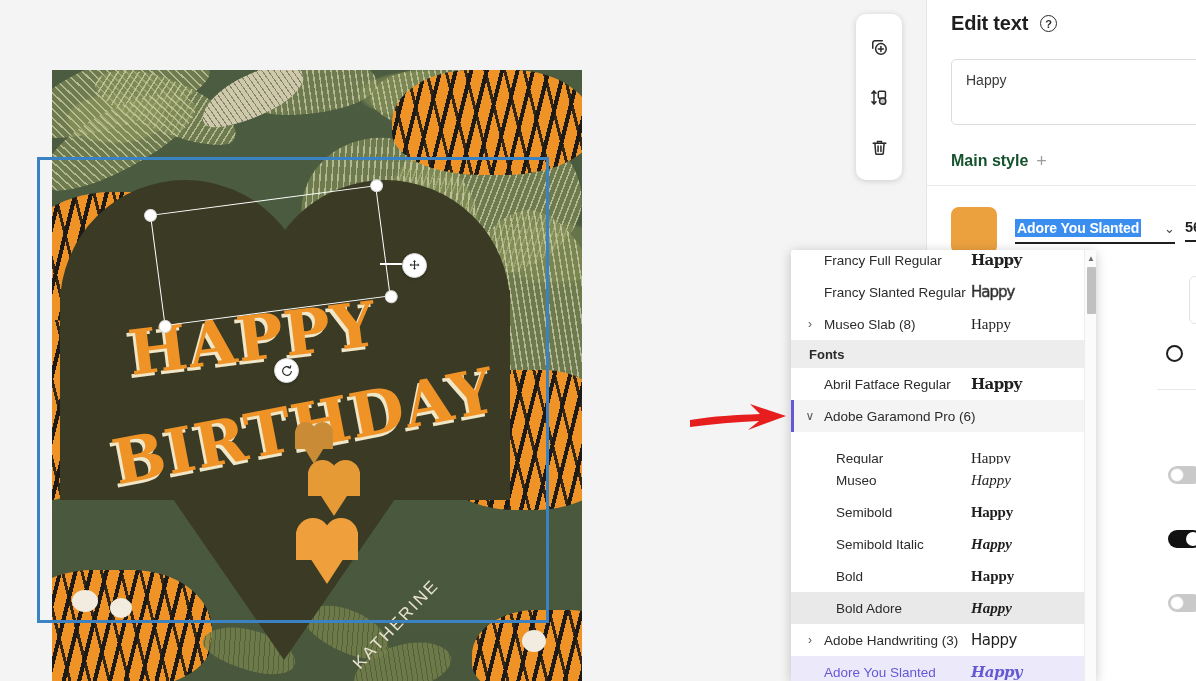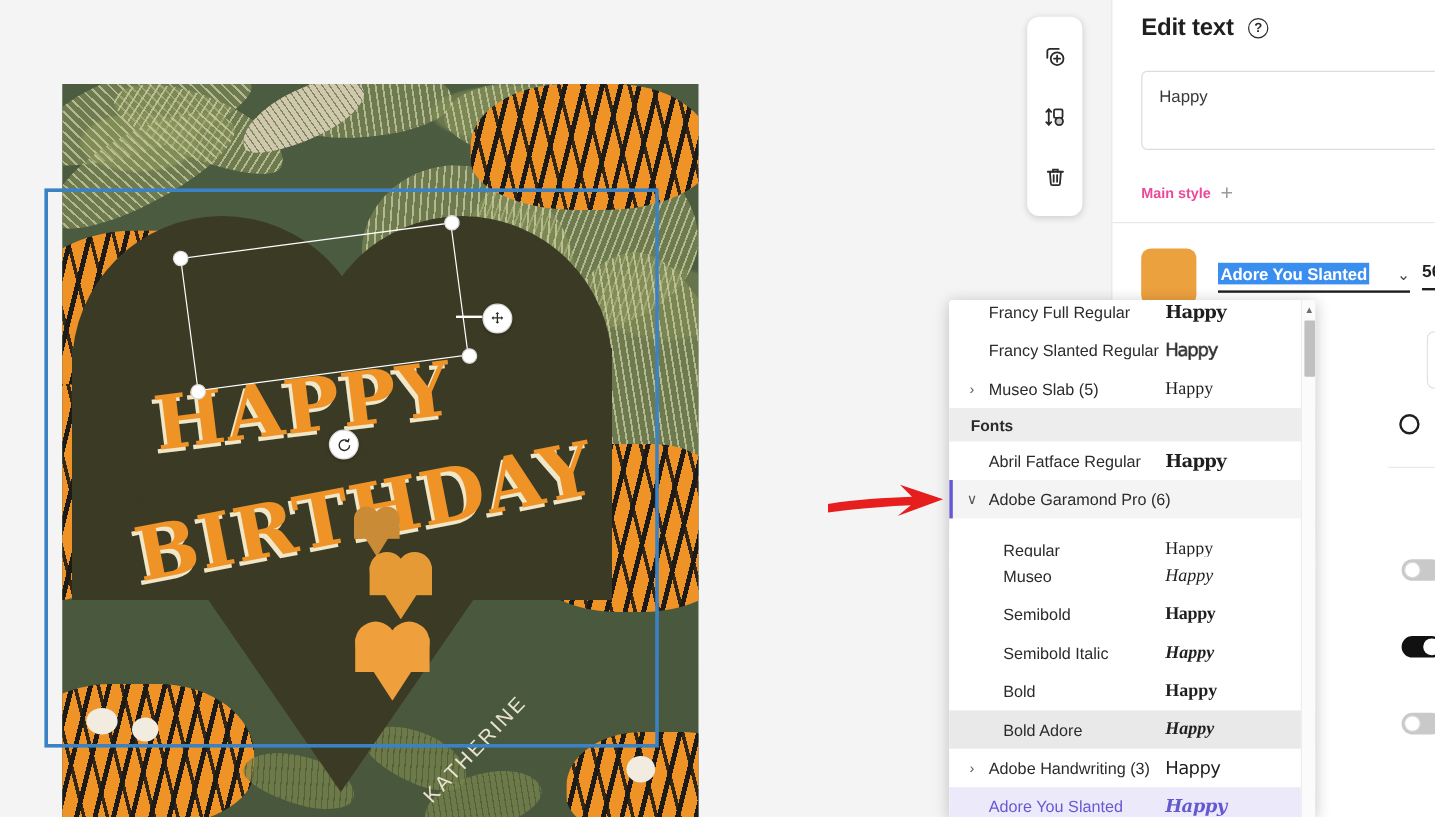--- a/index.html
+++ b/index.html
@@ -157,21 +157,21 @@
   #text-input-box {
     position: absolute; left: 24px; top: 59px; width: 268px; height: 66px;
     border: 1px solid #dcdcdc; border-radius: 5px; background: #fff;
     padding: 12px 14px; font-size: 14px; color: #3a3a3a;
     font-family: "Liberation Sans", sans-serif; resize: none; outline: none;
   }
   #main-style-row {
     position: absolute; left: 24px; top: 152px;
     display: flex; align-items: center; gap: 8px;
   }
-  #main-style-label { font-size: 12px; font-weight: bold; color: #ec4899; }
+  #main-style-label { font-size: 16px; font-weight: bold; color: #14532d; }
   #main-style-plus { font-size: 18px; color: #9b9b9b; cursor: pointer; line-height: 1; }
   #panel-div1 {
     position: absolute; left: 0; top: 185px; width: 270px; height: 1px; background: #e8e8e8;
   }
   #color-swatch {
     position: absolute; left: 24px; top: 207px; width: 46px; height: 47px;
     border-radius: 8px; background: #eca13f; cursor: pointer;
   }
   #font-name-field {
     position: absolute; left: 88px; top: 219px; width: 160px;
@@ -453,21 +453,21 @@
         <div class="dd-row" style="position: absolute; top: -6px; left: 0px; width: 362px; height: 32px;">
           <span class="dd-name">Francy Full Regular</span>
           <span class="dd-preview pv-fat">Happy</span>
         </div>
         <div class="dd-row" style="position: absolute; top: 26px; left: 0px; width: 362px; height: 32px;">
           <span class="dd-name">Francy Slanted Regular</span>
           <span class="dd-preview pv-outline">Happy</span>
         </div>
         <div class="dd-row" style="position: absolute; top: 58px; left: 0px; width: 362px; height: 32px;">
           <span class="dd-caret">›</span>
-          <span class="dd-name">Museo Slab (5)</span>
+          <span class="dd-name">Museo Slab (8)</span>
           <span class="dd-preview pv-serif">Happy</span>
         </div>
         <div class="dd-row section" style="position: absolute; top: 90px; left: 0px; width: 362px; height: 28px;">
           <span class="dd-name">Fonts</span>
         </div>
         <div class="dd-row" style="position: absolute; top: 118px; left: 0px; width: 362px; height: 32px;">
           <span class="dd-name">Abril Fatface Regular</span>
           <span class="dd-preview pv-fat">Happy</span>
         </div>
         <div class="dd-row expanded" style="position: absolute; top: 150px; left: 0px; width: 362px; height: 32px;">

